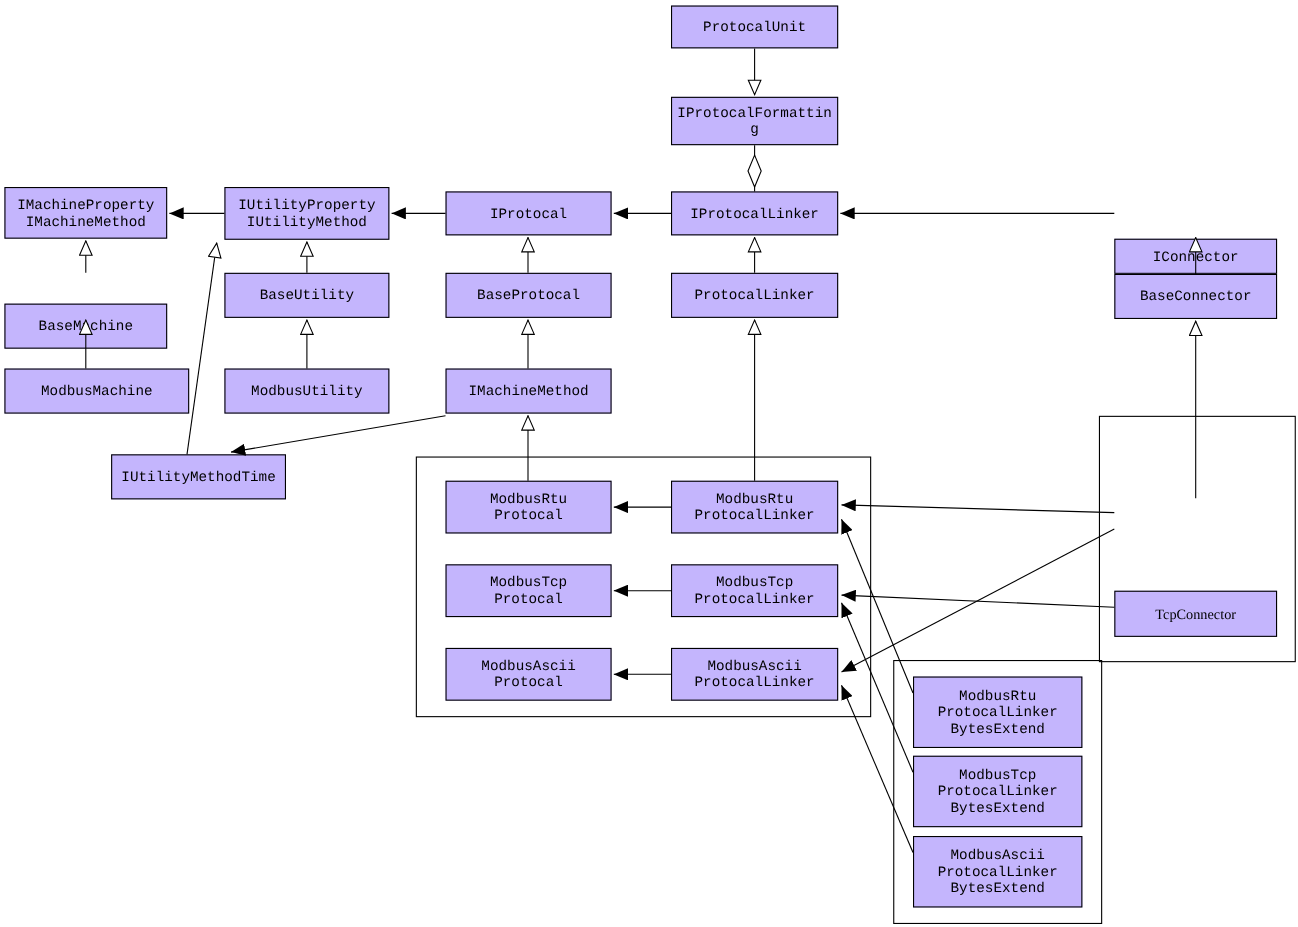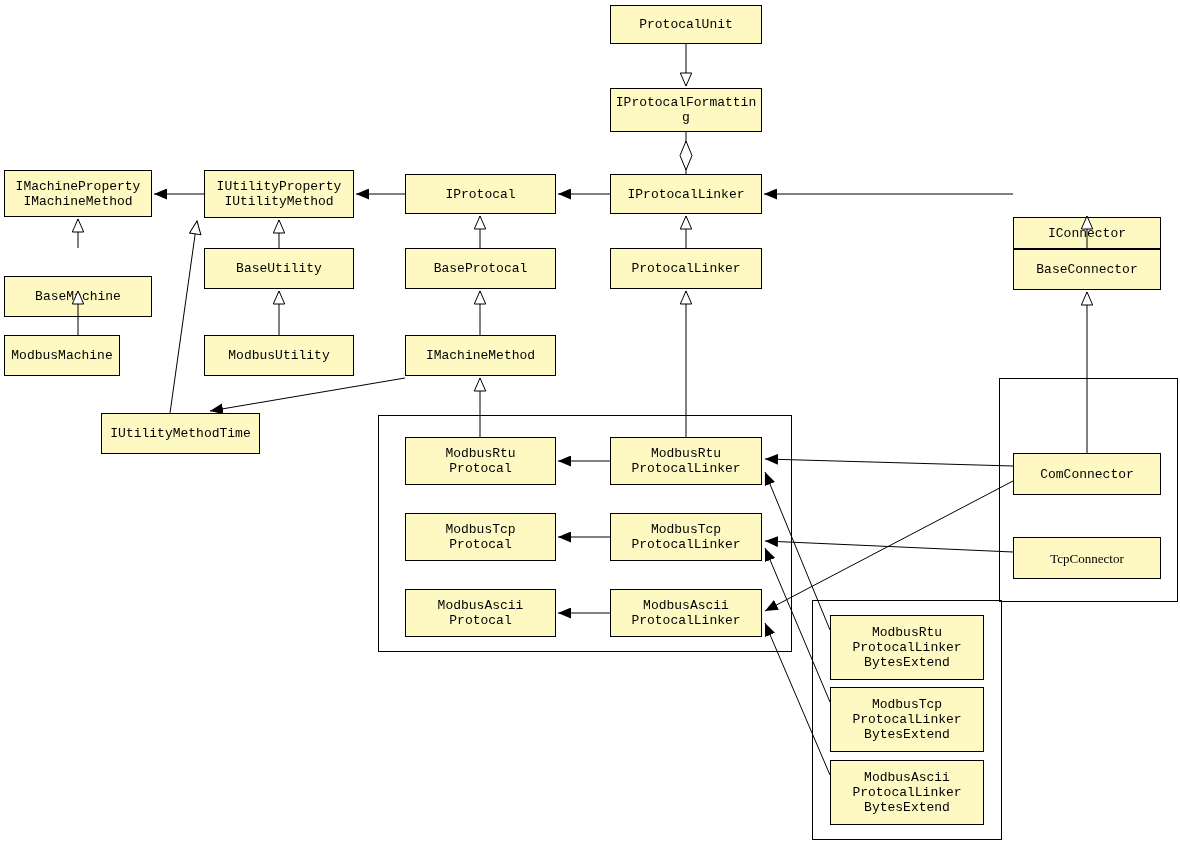--- a/index.html
+++ b/index.html
@@ -1,21 +1,21 @@
 <!DOCTYPE html>
 <html><head>
 <meta charset="utf-8">
 <style>
   html,body{margin:0;padding:0;background:#ffffff;}
   .canvas{
     position:relative;width:1180px;height:843px;background:#ffffff;
     font-family:"Liberation Mono","DejaVu Sans Mono",monospace;color:#000;
   }
   .node{
-    position:absolute;box-sizing:border-box;border:1px solid #000;background:#fef9c3;
+    position:absolute;box-sizing:border-box;border:1px solid #000;background:#c4b5fd;
     display:flex;align-items:center;justify-content:center;text-align:center;
     font-size:13px;line-height:15px;white-space:pre-line;padding:2px 3px;
     overflow-wrap:anywhere;
   }
   .group{position:absolute;box-sizing:border-box;border:1px solid #000;background:transparent;}
   .edges{position:absolute;left:0;top:0;pointer-events:none;}
 </style>
 </head>
 <body>
 
@@ -35,40 +35,39 @@
   <div class="node" style="left:405px;top:174px;width:151px;height:40px;">IProtocal</div>
   <div class="node" style="left:610px;top:174px;width:152px;height:40px;">IProtocalLinker</div>
   <div class="node" style="left:1013px;top:174px;width:148px;height:32px;margin-top:43px;">IConnector</div>
 
   <div class="node" style="left:4px;top:248px;width:148px;height:41px;margin-top:28px;">BaseMachine</div>
   <div class="node" style="left:204px;top:248px;width:150px;height:41px;">BaseUtility</div>
   <div class="node" style="left:405px;top:248px;width:151px;height:41px;">BaseProtocal</div>
   <div class="node" style="left:610px;top:248px;width:152px;height:41px;">ProtocalLinker</div>
   <div class="node" style="left:1013px;top:249px;width:148px;height:41px;">BaseConnector</div>
 
-  <div class="node" style="left:4px;top:335px;width:116px;height:41px;">ModbusMachine</div>
+  <div class="node" style="left:4px;top:335px;width:168px;height:41px;">ModbusMachine</div>
   <div class="node" style="left:204px;top:335px;width:150px;height:41px;">ModbusUtility</div>
   <div class="node" style="left:405px;top:335px;width:151px;height:41px;">IMachineMethod</div>
 
   <div class="node" style="left:101px;top:413px;width:159px;height:41px;">IUtilityMethodTime</div>
 
   <div class="node" style="left:405px;top:437px;width:151px;height:48px;">ModbusRtu
 Protocal</div>
   <div class="node" style="left:610px;top:437px;width:152px;height:48px;">ModbusRtu
 ProtocalLinker</div>
   <div class="node" style="left:405px;top:513px;width:151px;height:48px;">ModbusTcp
 Protocal</div>
   <div class="node" style="left:610px;top:513px;width:152px;height:48px;">ModbusTcp
 ProtocalLinker</div>
   <div class="node" style="left:405px;top:589px;width:151px;height:48px;">ModbusAscii
 Protocal</div>
   <div class="node" style="left:610px;top:589px;width:152px;height:48px;">ModbusAscii
 ProtocalLinker</div>
 
-  <div class="node" style="left:1013px;top:453px;width:148px;height:42px;">ComConnector</div>
   <div class="node" style="left:1013px;top:537px;width:148px;height:42px;font-family:Liberation Serif, serif;">TcpConnector</div>
 
   <div class="node" style="left:830px;top:615px;width:154px;height:65px;">ModbusRtu
 ProtocalLinker
 BytesExtend</div>
   <div class="node" style="left:830px;top:687px;width:154px;height:65px;">ModbusTcp
 ProtocalLinker
 BytesExtend</div>
   <div class="node" style="left:830px;top:760px;width:154px;height:65px;">ModbusAscii
 ProtocalLinker

